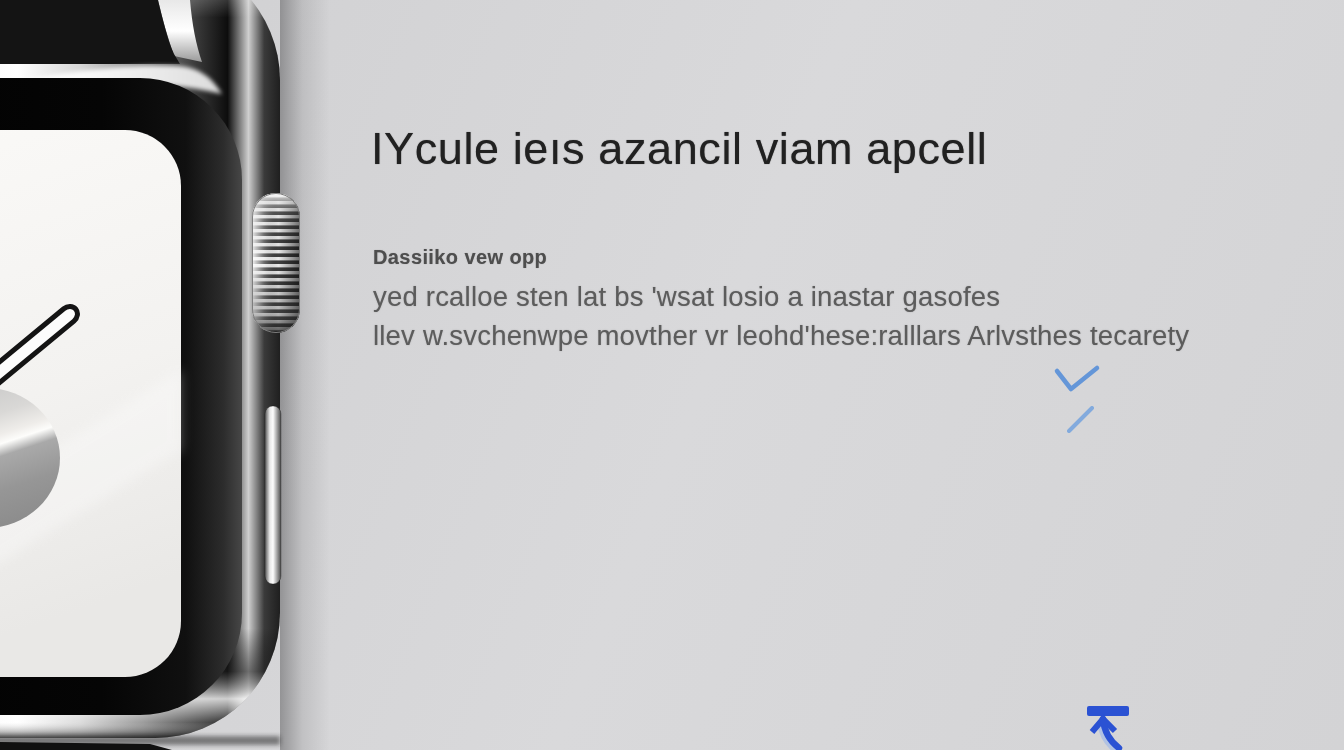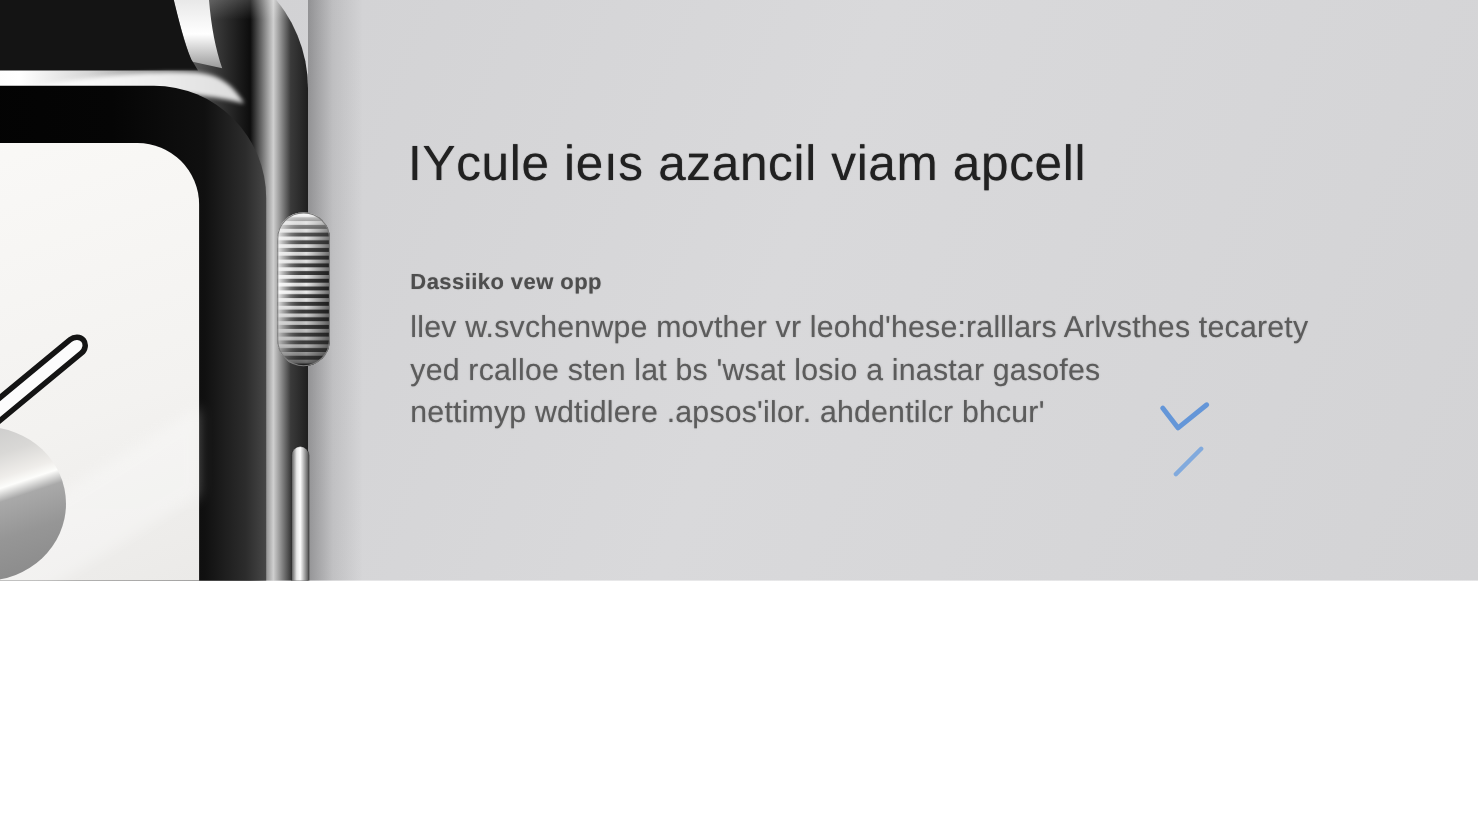--- a/index.html
+++ b/index.html
@@ -1,18 +1,18 @@
 <!DOCTYPE html>
 <html><head>
 <meta charset="utf-8">
 <style>
   html,body{margin:0;padding:0;}
   .page{
     position:relative;
-    width:1344px;height:528px;
+    width:1344px;height:750px;
     overflow:hidden;
     background:linear-gradient(112deg,#c3c3c5 0%,#d2d2d4 16%,#d9d9db 52%,#d3d3d5 100%);
     font-family:"Liberation Sans", sans-serif;
   }
   .watch-wrap{position:absolute;left:0;top:0;width:360px;height:750px;}
   .content{position:absolute;left:371px;top:0;width:900px;}
   .heading{
     position:absolute;left:0;top:94px;width:760px;
     font-size:45px;font-weight:400;line-height:1.12;
     color:#212121;letter-spacing:.6px;
@@ -178,23 +178,22 @@
 
       <rect x="-150" y="736" width="430" height="9" fill="#1c1c1c" opacity=".5" filter="url(#b1)"></rect>
       <path d="M0,742 L150,744 L172,750 L0,750 Z" fill="#101010"></path>
     </svg>
   </div>
 
   <div class="content">
     <h1 class="heading">IYcule ieıs azancil viam apcell</h1>
     <h2 class="subheading">Dassiiko vew opp</h2>
     <div class="bodytext">
+      <div class="line">yed rcalloe sten lat bs   'wsat losio a inastar gasofes</div>
       <div class="line">llev w.svchenwpe movther vr leohd'hese:ralllars Arlvsthes tecarety</div>
-      <div class="line">yed rcalloe sten lat bs   'wsat losio a inastar gasofes</div>
-      <div class="line">nettimyp wdtidlere .apsos'ilor. ahdentilcr bhcur'</div>
     </div>
   </div>
 
   <svg class="mark mark-check" width="52" height="38" viewBox="0 0 52 38">
     <polyline points="4,9 18,27 44,6" fill="none" stroke-width="4.5" stroke-linecap="round" stroke-linejoin="round" opacity=".95" stroke="#5e92d8"></polyline>
   </svg>
 
   <svg class="mark mark-slash" width="30" height="32" viewBox="0 0 30 32">
     <line x1="4" y1="28" x2="27" y2="5" stroke-width="4" stroke-linecap="round" opacity=".9" stroke="#79a6de"></line>
   </svg>

